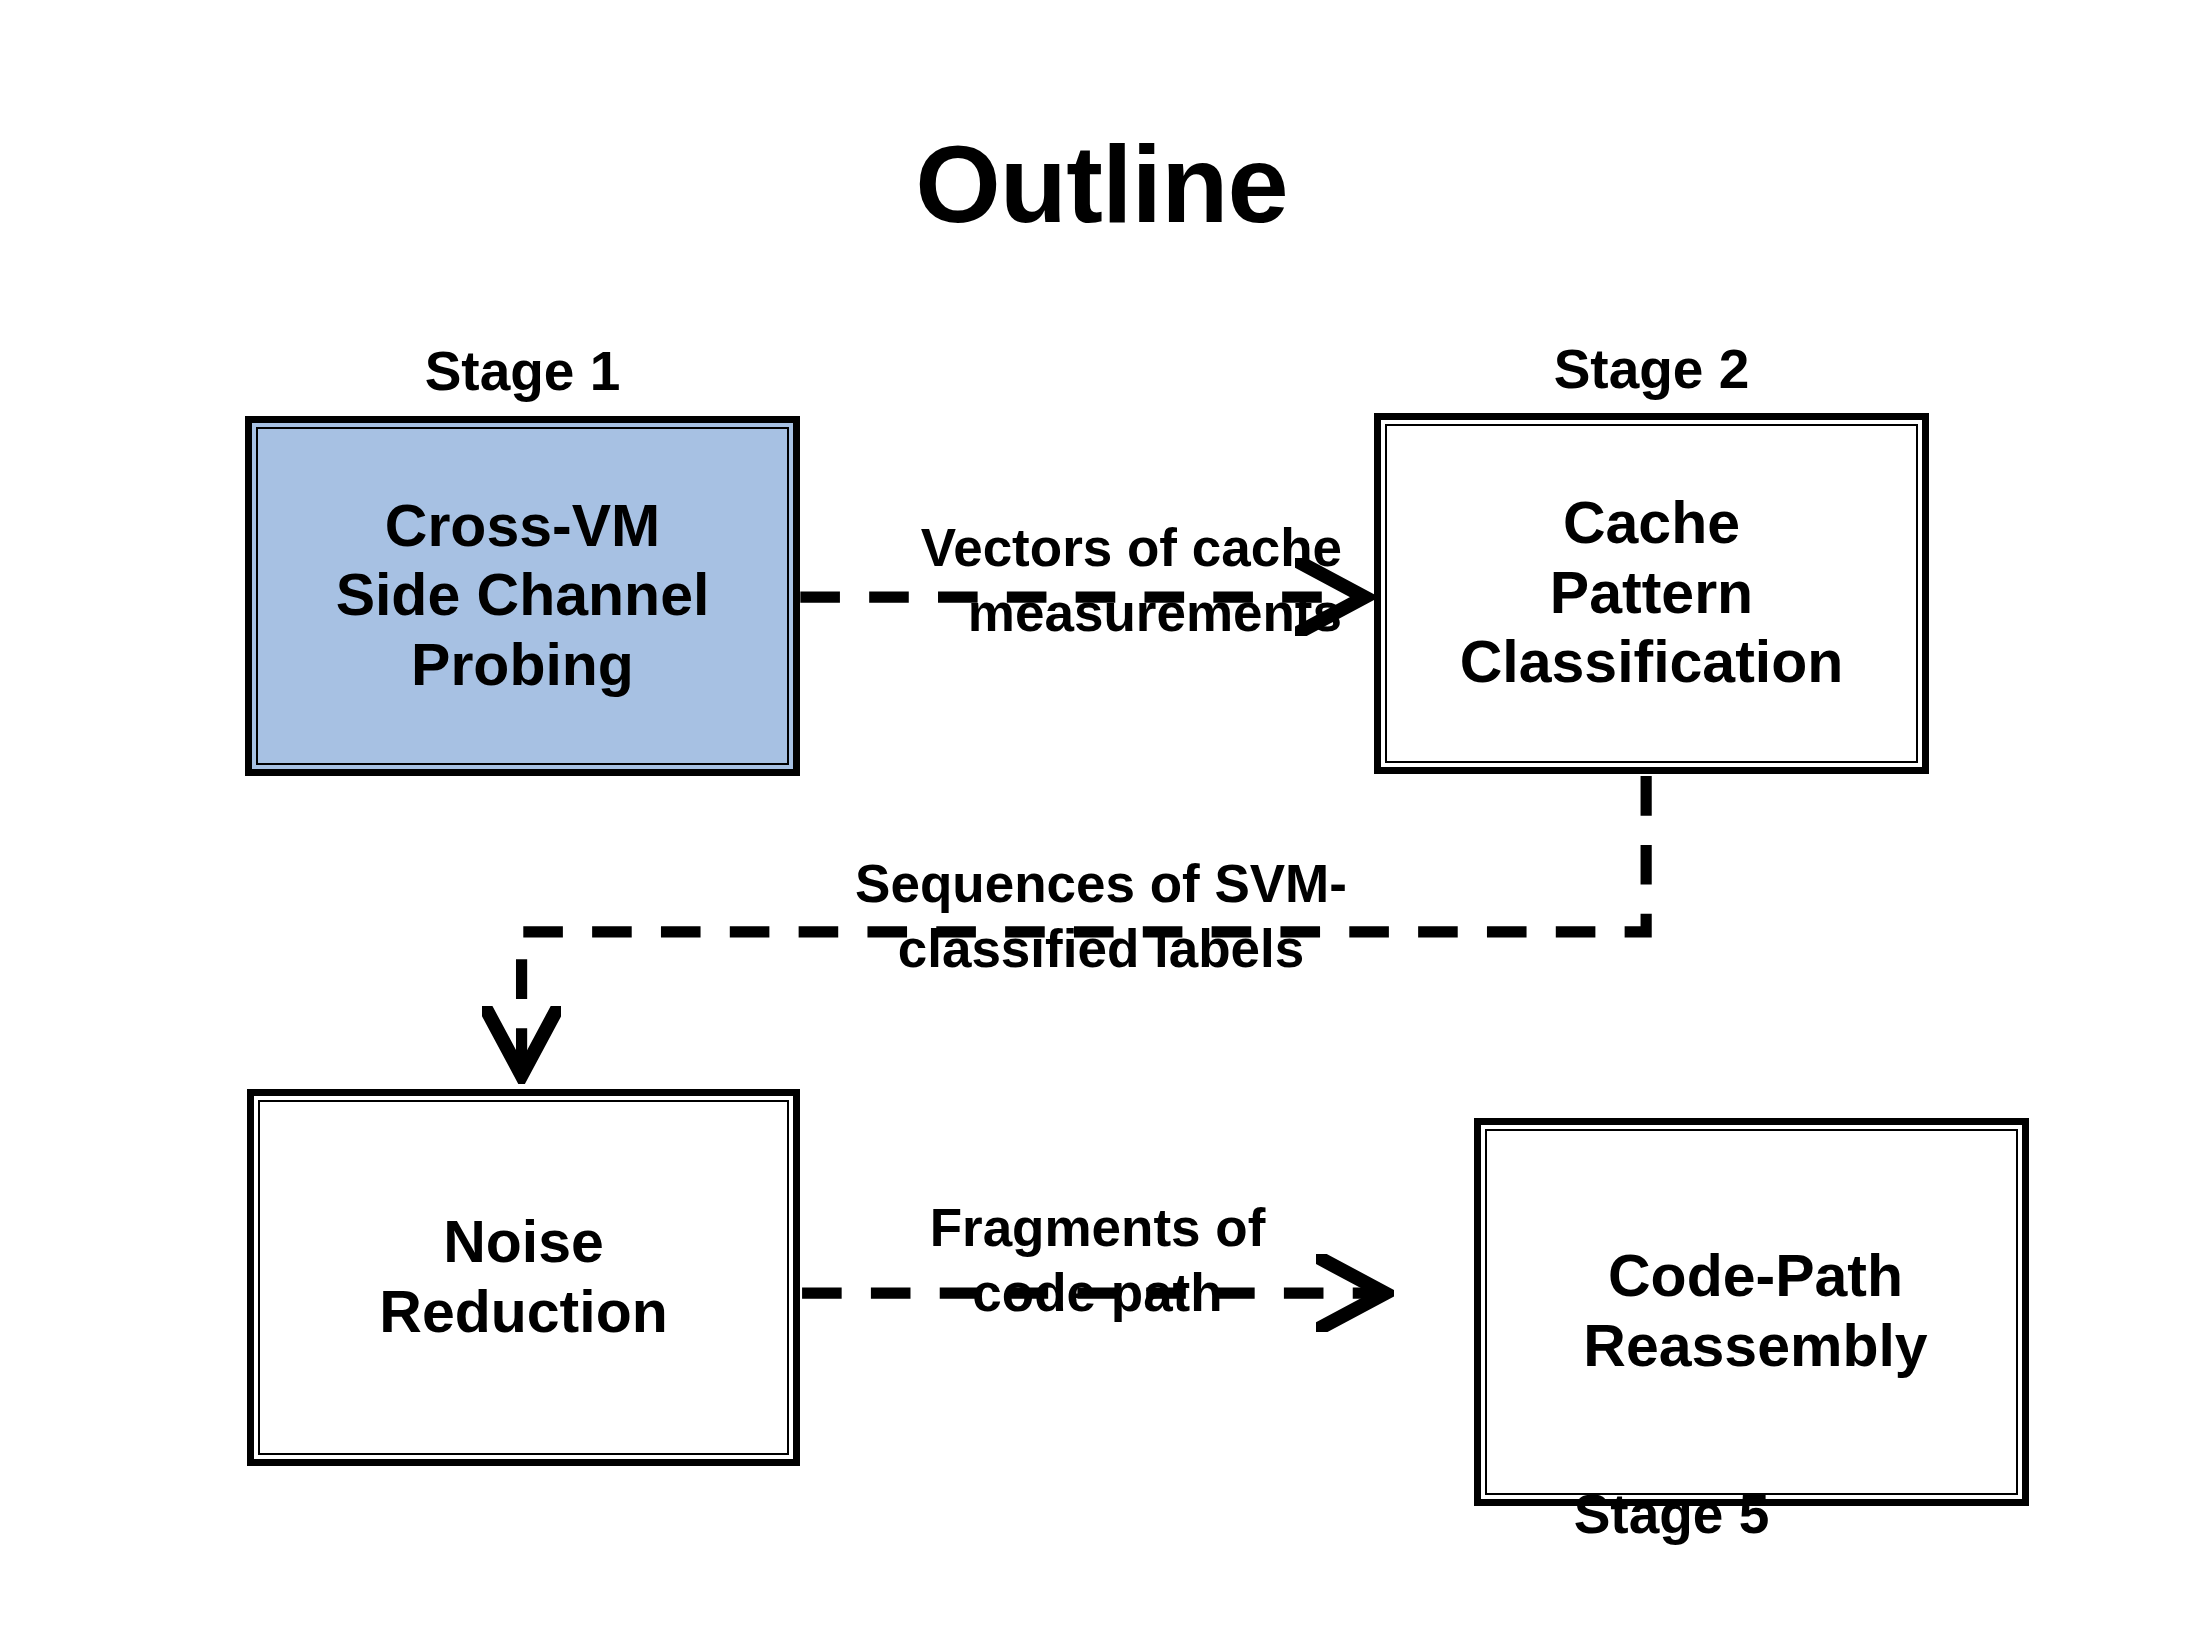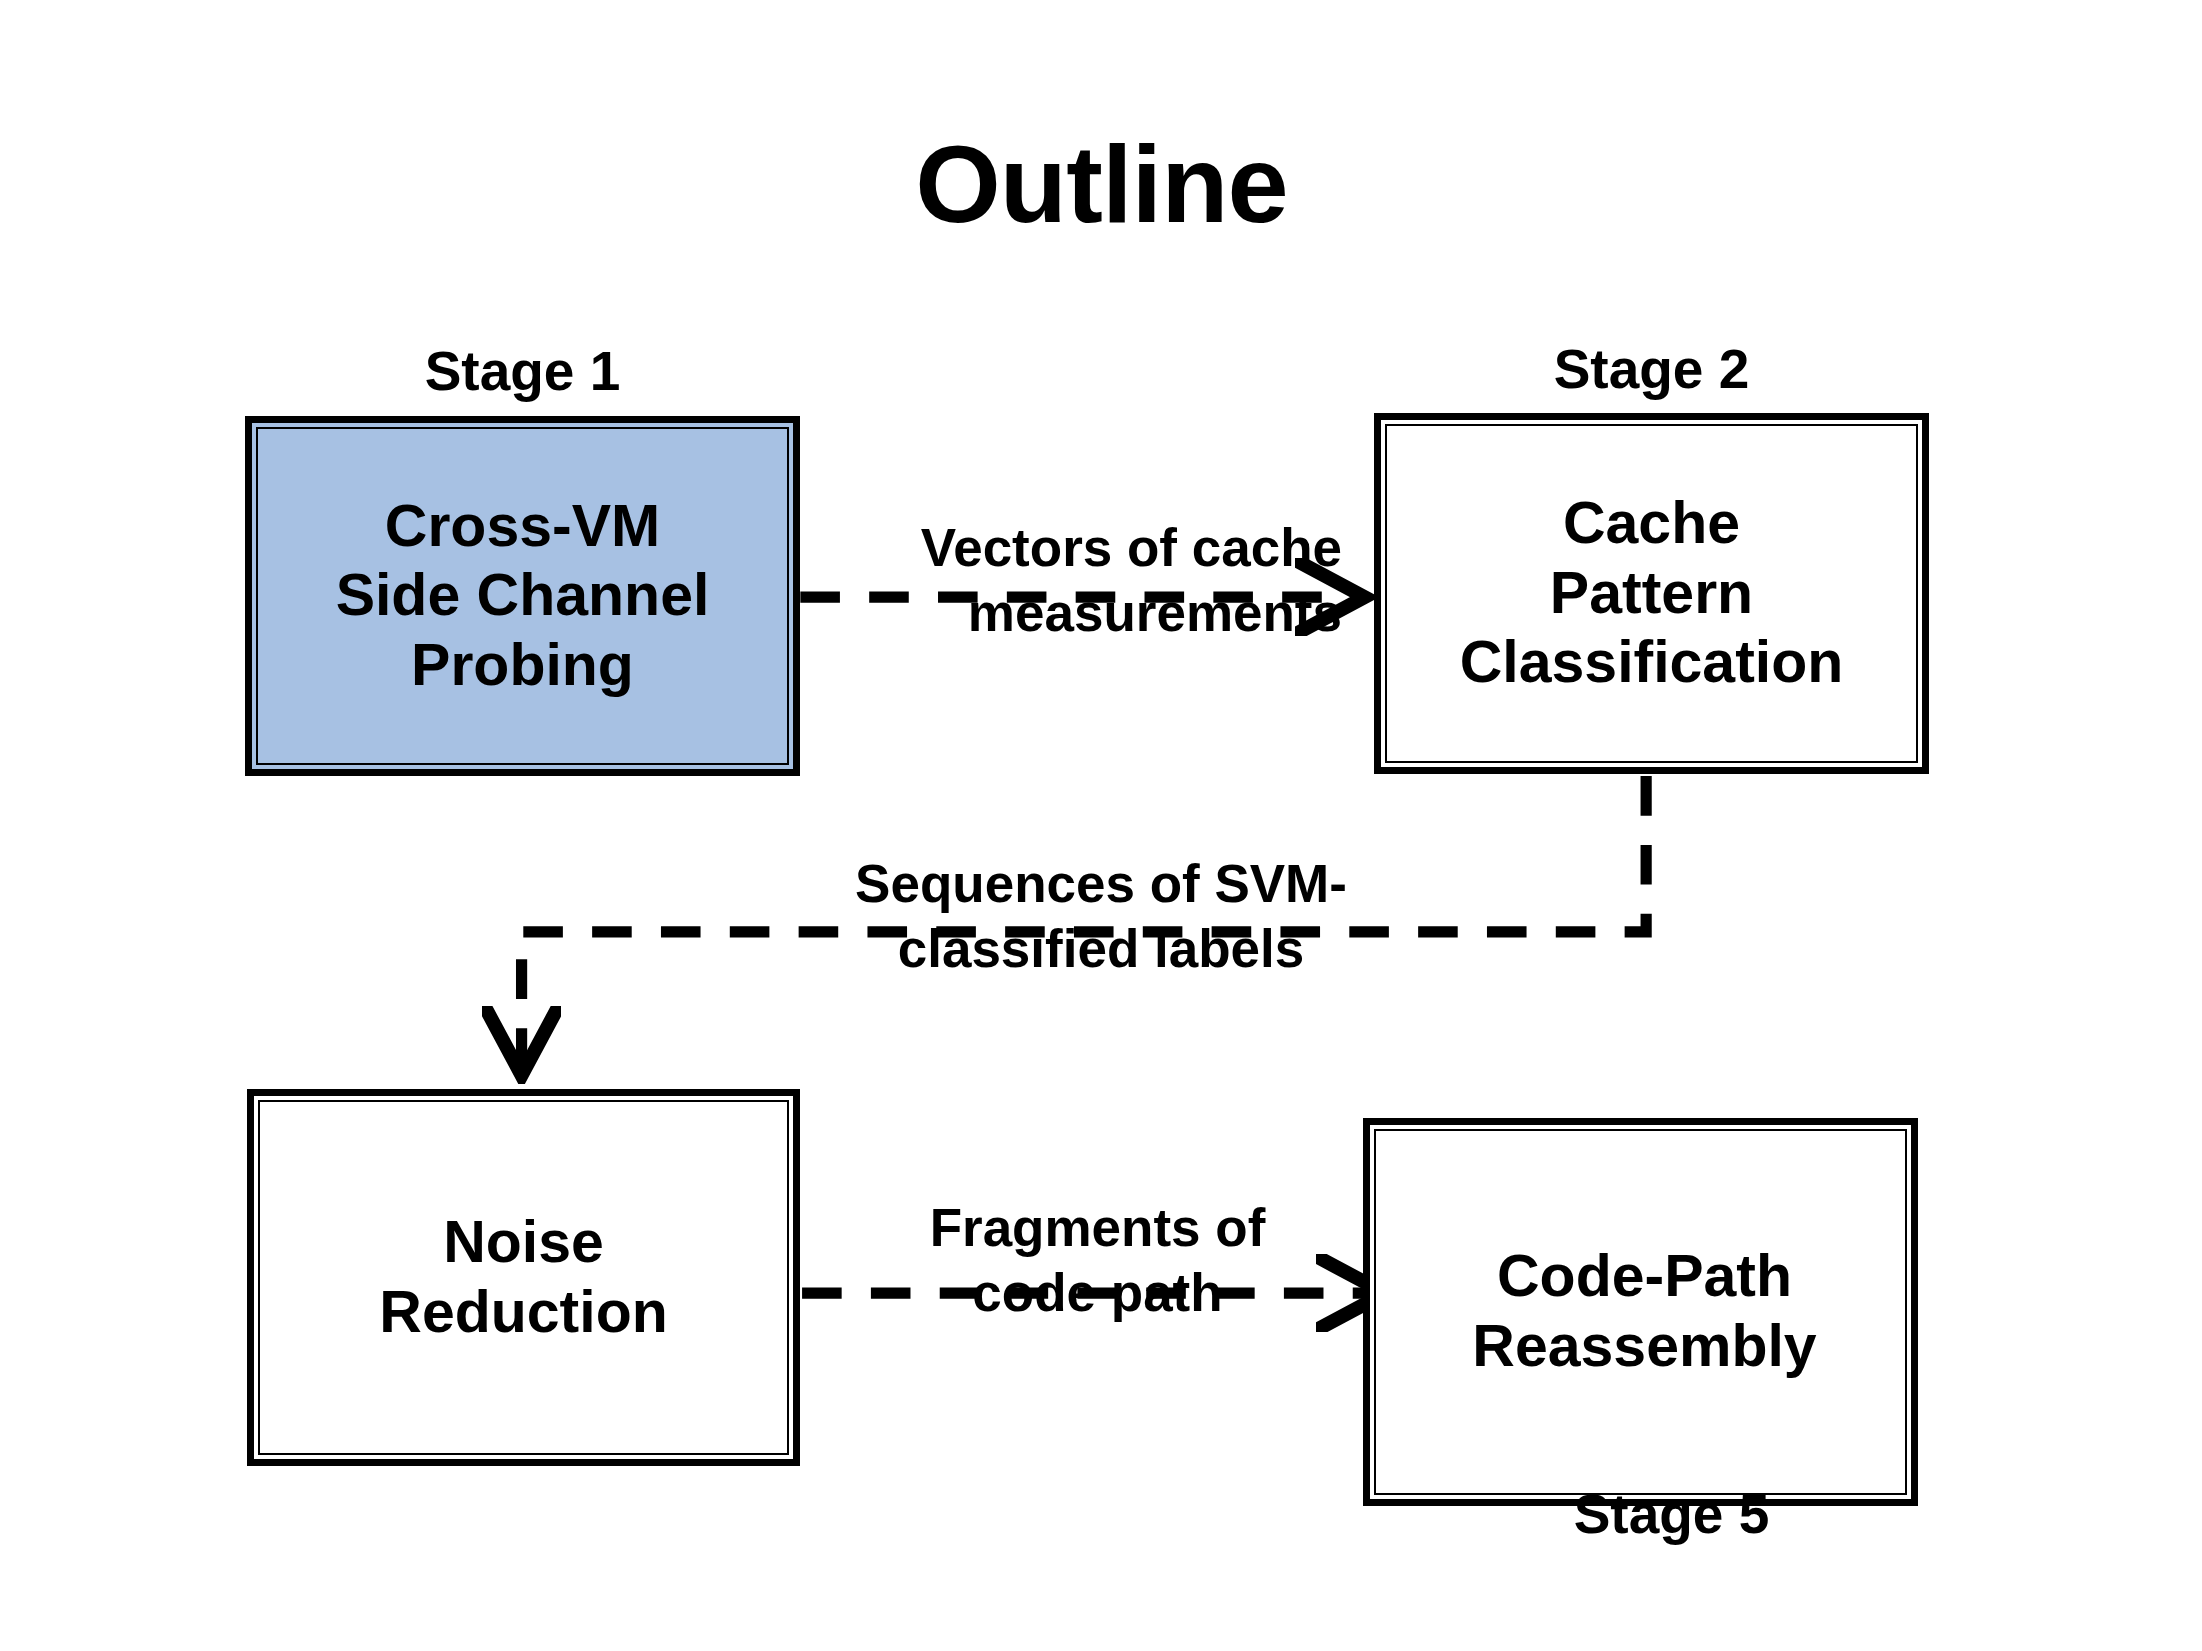--- a/index.html
+++ b/index.html
@@ -61,21 +61,21 @@
     padding: 0 6.9px;
     white-space: pre-line;
   }
   .stage-box.highlighted {
     background: #A7C1E3;
   }
 
   #box-stage1 { left: 245px;  top: 416px;  width: 555px;  height: 360px; }
   #box-stage2 { left: 1374px; top: 413px;  width: 555px;  height: 361px; }
   #box-stage3 { left: 247px;  top: 1089px; width: 553px;  height: 377px; }
-  #box-stage4 { left: 1363px; top: 1118px; width: 555px;  height: 388px; padding-left: 8px; }
+  #box-stage4 { left: 1474px; top: 1118px; width: 555px;  height: 388px; padding-left: 8px; }
 
   
   .stage-caption {
     position: absolute;
     text-align: center;
     font-size: 55px;
     font-weight: 700;
     color: #000000;
     line-height: 1.0;
     white-space: nowrap;

